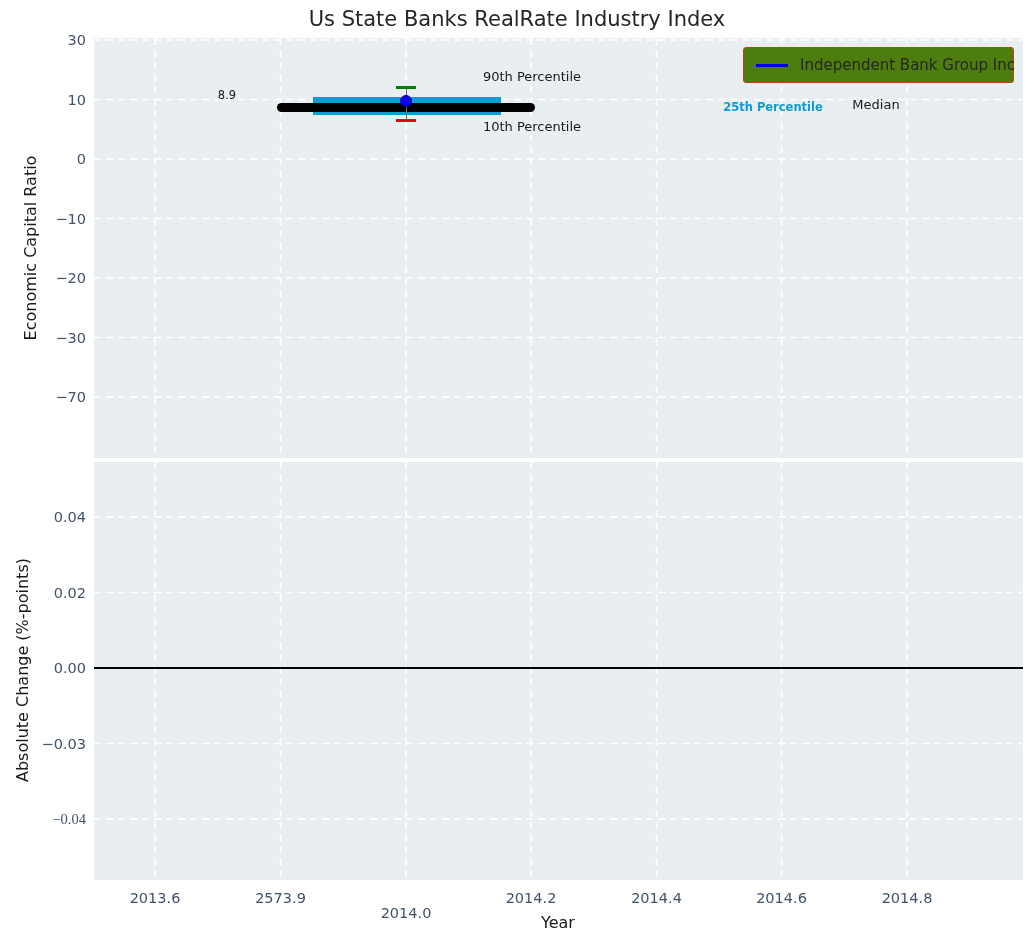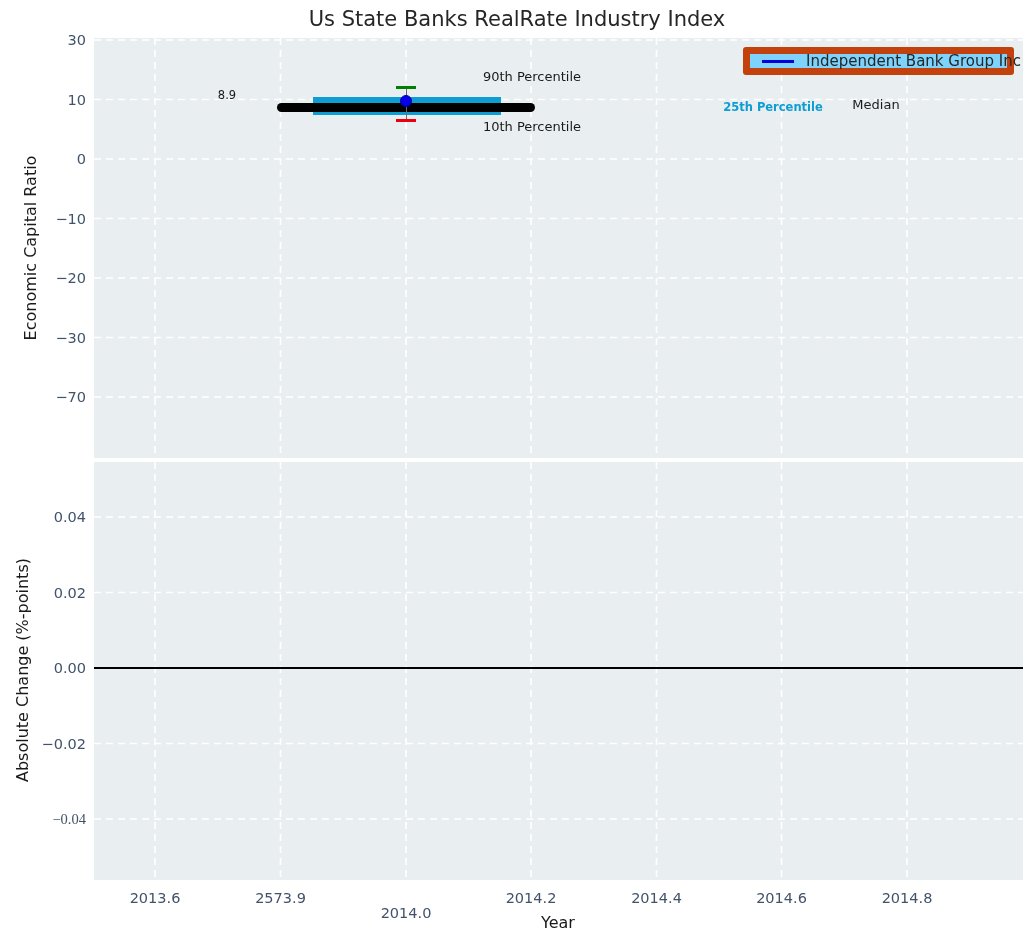--- a/index.html
+++ b/index.html
@@ -50,22 +50,22 @@
   .company-dot {
     position:absolute; left:306px; top:56.5px;
     width:12px; height:12px; border-radius:50%;
     background:#0500e8; border:1px solid #0000a5;
   }
   .anno { position:absolute; color:#1a1a1a; text-align:center; white-space:nowrap; }
   .anno-big { font-size:13px; }
   .anno-small { font-size:11.5px; }
   .anno-p25 { font-size:11.5px; font-weight:bold; color:#0d9dd3; }
   .legend {
-    position:absolute; left:649px; top:9px; width:271px; height:28px;
-    background:#7dd3fc; border:7px solid #c2410c; border-radius:3px;
+    position:absolute; left:649px; top:9px; width:271px; height:36px;
+    background:#4d7c0f; border:1px solid #c2410c; border-radius:3px;
     display:flex; align-items:center;
   }
   .legend-line {
     width:32px; height:3px; background:#0000dd; margin-left:12px; flex:0 0 auto;
   }
   .legend-text {
     margin-left:12px; font-size:15px; color:#262626; white-space:nowrap;
   }
   .zero-line {
     position:absolute; left:0; top:205px; width:929px; height:2px; background:#000000;
@@ -141,21 +141,21 @@
   <div class="tick ytick" style="left:26px;top:90.5px;">10</div>
   <div class="tick ytick" style="left:26px;top:150px;">0</div>
   <div class="tick ytick" style="left:26px;top:209.5px;">−10</div>
   <div class="tick ytick" style="left:26px;top:269px;">−20</div>
   <div class="tick ytick" style="left:26px;top:328.5px;">−30</div>
   <div class="tick ytick" style="left:26px;top:388px;">−70</div>
 
   <div class="tick ytick-b" style="left:6px;top:508px;">0.04</div>
   <div class="tick ytick-b" style="left:6px;top:583.5px;">0.02</div>
   <div class="tick ytick-b" style="left:6px;top:659px;">0.00</div>
-  <div class="tick ytick-b" style="left:6px;top:734.5px;">−0.02</div>
+  <div class="tick ytick-b" style="left:6px;top:734.5px;">−0.03</div>
   <div class="tick ytick-b" style="left:6px;top:810px;font-family:Liberation Serif, serif;">−0.04</div>
 
   <div class="tick xtick" style="left:110px;top:889px;">2013.6</div>
   <div class="tick xtick" style="left:235.5px;top:889px;">2573.9</div>
   <div class="tick xtick" style="left:361px;top:889px;margin-top:15px;">2014.0</div>
   <div class="tick xtick" style="left:486px;top:889px;">2014.2</div>
   <div class="tick xtick" style="left:611.5px;top:889px;">2014.4</div>
   <div class="tick xtick" style="left:736.5px;top:889px;">2014.6</div>
   <div class="tick xtick" style="left:862px;top:889px;">2014.8</div>
 

